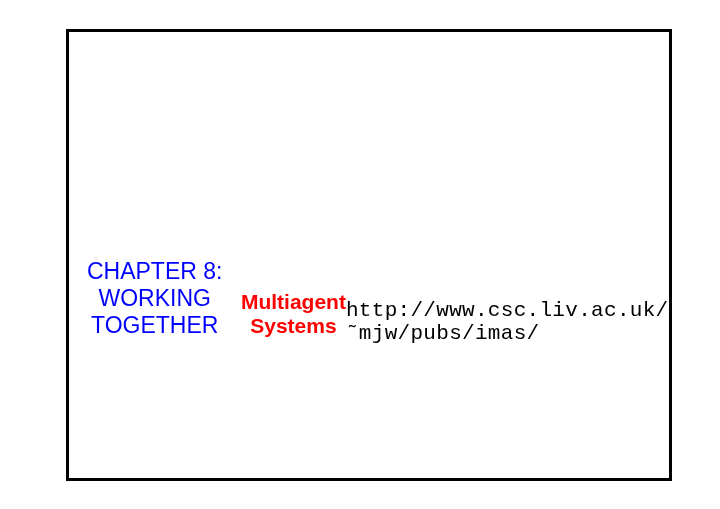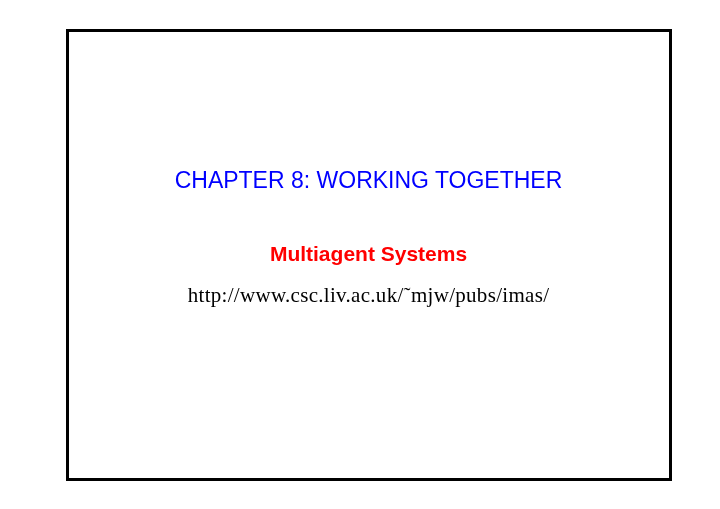--- a/index.html
+++ b/index.html
@@ -15,44 +15,43 @@
       align-items: center;
       justify-content: center;
       font-family: Arial, Helvetica, sans-serif;
     }
     .slide-frame {
       width: 606px;
       height: 452px;
       border: 3px solid #000000;
       background: #ffffff;
       display: flex;
-      flex-direction: column;
       align-items: center;
       padding-top: 135px;
       margin-left: 17px;
     }
     .chapter-title {
       color: #0000ff;
       font-size: 23px;
       font-weight: normal;
       text-align: center;
       margin-bottom: 48px;
     }
     .subtitle {
       color: #ff0000;
       font-size: 21px;
       font-weight: bold;
       text-align: center;
       margin-bottom: 17px;
     }
     .url {
       color: #000000;
-      font-family: Liberation Serif, serif;
+      font-family: Liberation Mono, monospace;
       font-size: 21px;
-      text-align: center;
+      text-align: left;
       letter-spacing: 0.3px;
     }
   </style>
 </head>
 <body>
 
 <div class="slide-frame">
   <div class="chapter-title">CHAPTER 8: WORKING TOGETHER</div>
   <div class="subtitle">Multiagent Systems</div>
   <div class="url">http://www.csc.liv.ac.uk/˜mjw/pubs/imas/</div>

